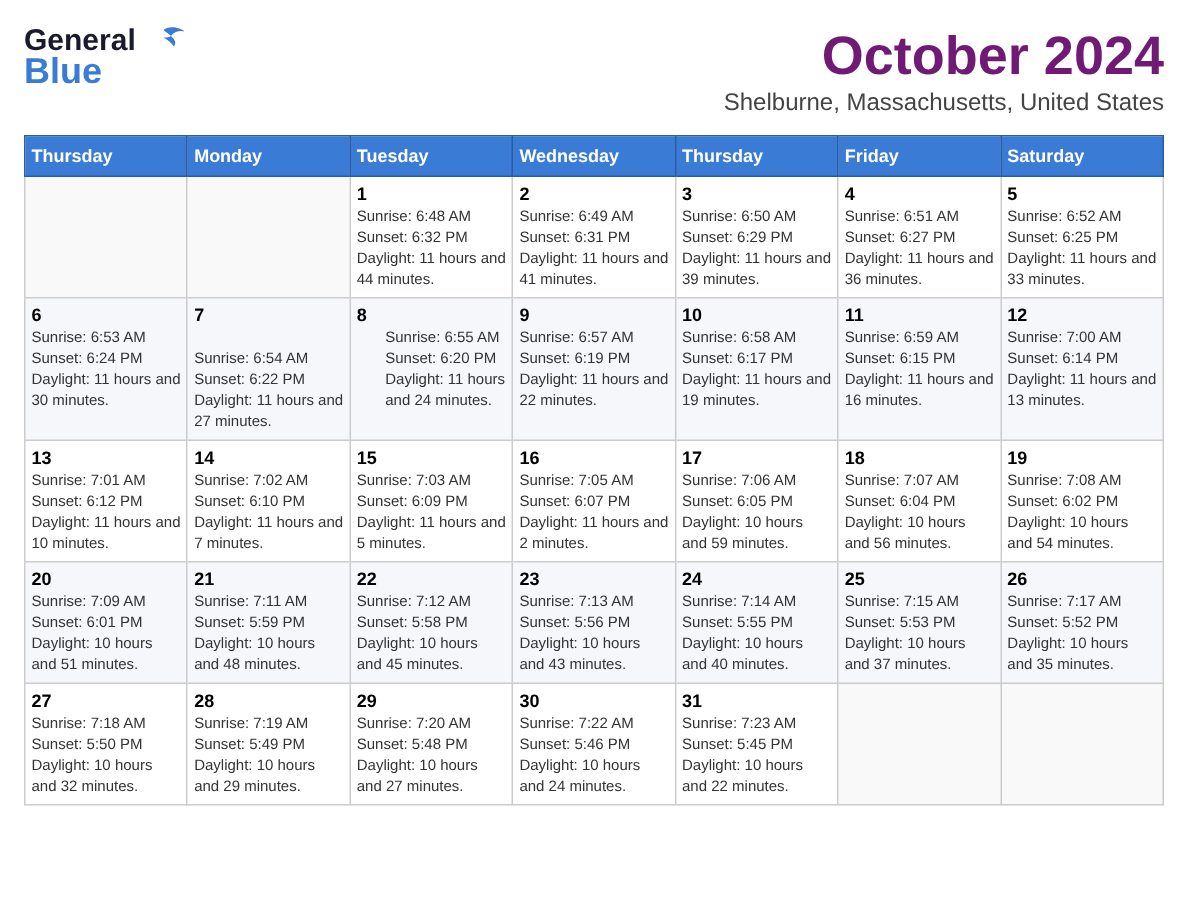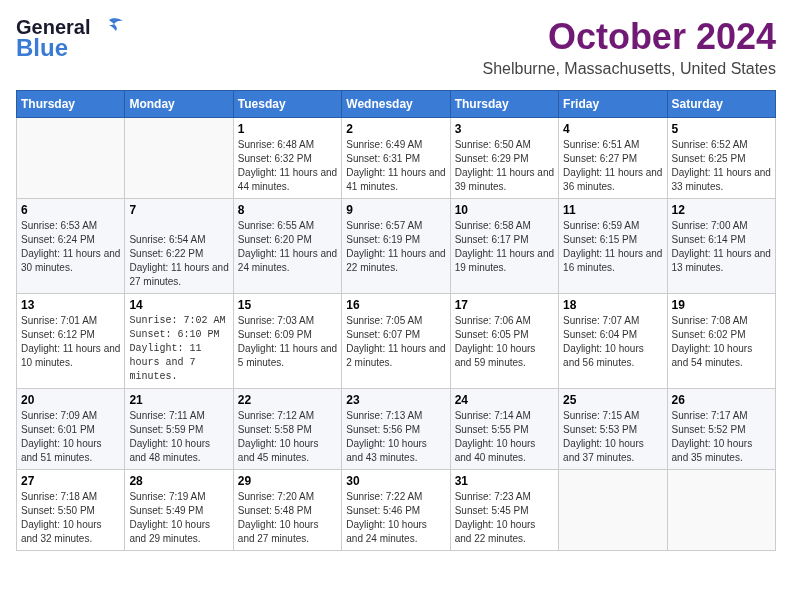--- a/index.html
+++ b/index.html
@@ -154,21 +154,21 @@
 Daylight: 11 hours and 30 minutes.</div>
         </td>
         <td>
           <div class="day-number">7</div>
           <div class="day-info" style="white-space: pre-line; margin-top: 16px;">Sunrise: 6:54 AM
 Sunset: 6:22 PM
 Daylight: 11 hours and 27 minutes.</div>
         </td>
         <td>
           <div class="day-number">8</div>
-          <div class="day-info" style="white-space: pre-line;">Sunrise: 6:55 AM
+          <div class="day-info" style="white-space: pre-line; margin-left: 19px;">Sunrise: 6:55 AM
 Sunset: 6:20 PM
 Daylight: 11 hours and 24 minutes.</div>
         </td>
         <td>
           <div class="day-number">9</div>
           <div class="day-info" style="white-space: pre-line;">Sunrise: 6:57 AM
 Sunset: 6:19 PM
 Daylight: 11 hours and 22 minutes.</div>
         </td>
         <td>
@@ -192,21 +192,21 @@
       </tr>
       <tr>
         <td>
           <div class="day-number">13</div>
           <div class="day-info" style="white-space: pre-line;">Sunrise: 7:01 AM
 Sunset: 6:12 PM
 Daylight: 11 hours and 10 minutes.</div>
         </td>
         <td>
           <div class="day-number">14</div>
-          <div class="day-info" style="white-space: pre-line; font-family: Liberation Mono, monospace;">Sunrise: 7:02 AM
+          <div class="day-info" style="white-space: pre-line;">Sunrise: 7:02 AM
 Sunset: 6:10 PM
 Daylight: 11 hours and 7 minutes.</div>
         </td>
         <td>
           <div class="day-number">15</div>
           <div class="day-info" style="white-space: pre-line;">Sunrise: 7:03 AM
 Sunset: 6:09 PM
 Daylight: 11 hours and 5 minutes.</div>
         </td>
         <td>

